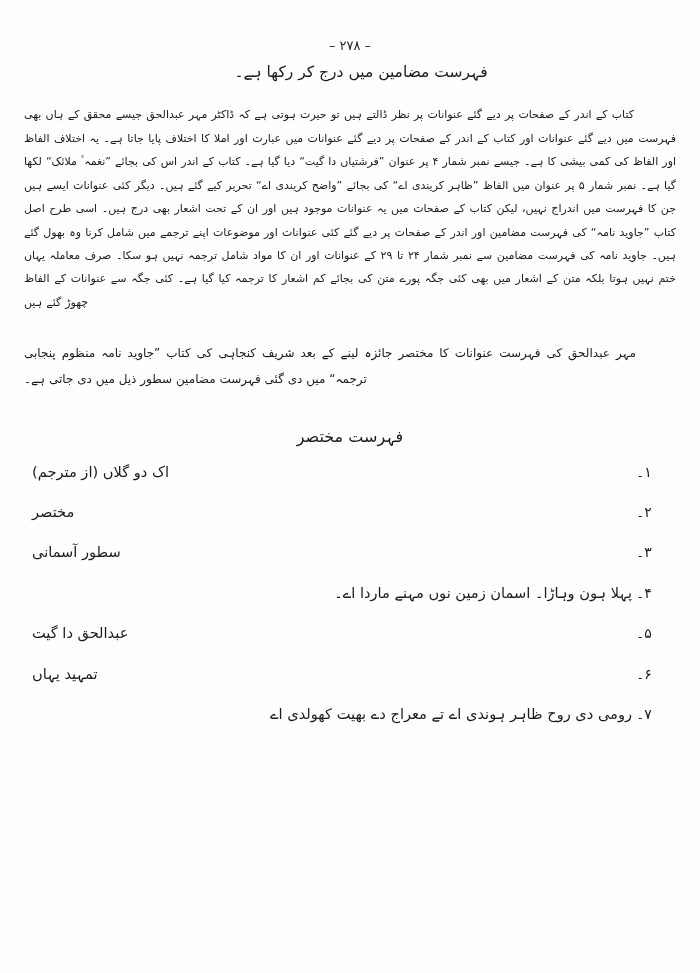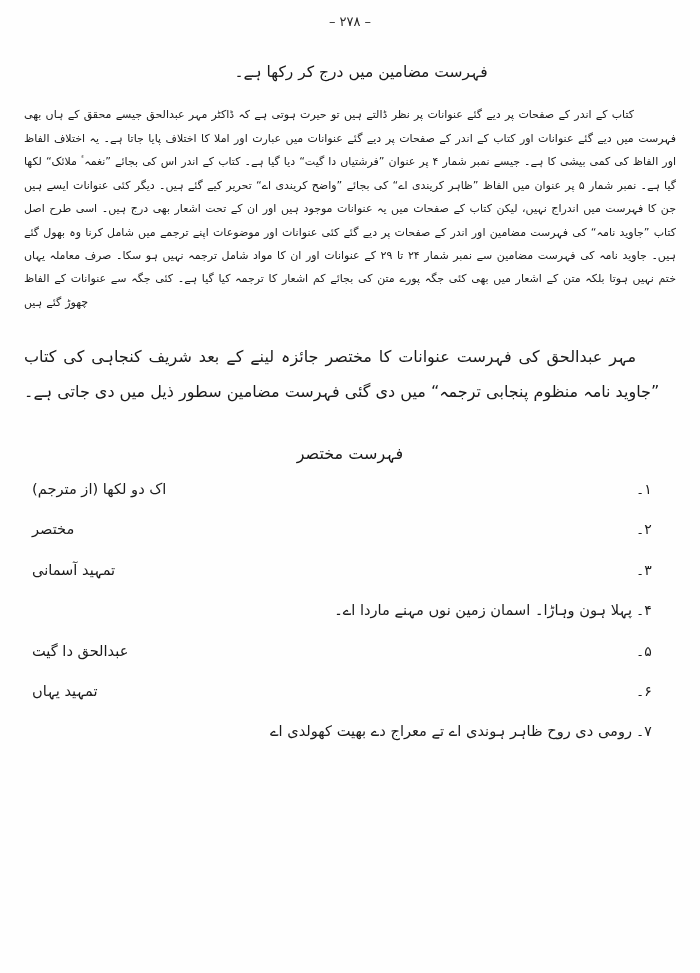--- a/index.html
+++ b/index.html
@@ -19,21 +19,21 @@
   .page {
     position: absolute;
     inset: 0;
     background: #fefefe;
     padding: 0;
   }
 
   
   .page-number {
     position: absolute;
-    top: 14px;
+    top: 38px;
     left: 0;
     right: 0;
     text-align: center;
     font-size: 13px;
     letter-spacing: 1px;
     color: #262626;
     direction: rtl;
   }
 
   
@@ -65,21 +65,21 @@
     text-justify: inter-word;
     direction: rtl;
     word-spacing: 0.05em;
   }
   .para.indent-first {
     text-indent: 42px;
   }
   .para-2 {
     margin-top: 26px;
     margin-bottom: 0;
-    font-size: 16px;
+    font-size: 12px;
     line-height: 2.18;
     text-align: justify;
     text-align-last: left;
     direction: rtl;
     text-indent: 40px;
   }
 
   
   .section-heading {
     margin: 34px 0 14px 0;
@@ -145,29 +145,29 @@
     <p class="para indent-first">کتاب کے اندر کے صفحات پر دیے گئے عنوانات پر نظر ڈالتے ہیں تو حیرت ہوتی ہے کہ ڈاکٹر مہر عبدالحق جیسے محقق کے ہاں بھی فہرست میں دیے گئے عنوانات اور کتاب کے اندر کے صفحات پر دیے گئے عنوانات میں عبارت اور املا کا اختلاف پایا جاتا ہے۔ یہ اختلاف الفاظ اور الفاظ کی کمی بیشی کا ہے۔ جیسے نمبر شمار ۴ پر عنوان ”فرشتیاں دا گیت“ دیا گیا ہے۔ کتاب کے اندر اس کی بجائے ”نغمہٴ ملائک“ لکھا گیا ہے۔ نمبر شمار ۵ پر عنوان میں الفاظ ”ظاہر کریندی اے“ کی بجائے ”واضح کریندی اے“ تحریر کیے گئے ہیں۔ دیگر کئی عنوانات ایسے ہیں جن کا فہرست میں اندراج نہیں، لیکن کتاب کے صفحات میں یہ عنوانات موجود ہیں اور ان کے تحت اشعار بھی درج ہیں۔ اسی طرح اصل کتاب ”جاوید نامہ“ کی فہرست مضامین اور اندر کے صفحات پر دیے گئے کئی عنوانات اور موضوعات اپنے ترجمے میں شامل کرنا وہ بھول گئے ہیں۔ جاوید نامہ کی فہرست مضامین سے نمبر شمار ۲۴ تا ۲۹ کے عنوانات اور ان کا مواد شامل ترجمہ نہیں ہو سکا۔ صرف معاملہ یہاں ختم نہیں ہوتا بلکہ متن کے اشعار میں بھی کئی جگہ پورے متن کی بجائے کم اشعار کا ترجمہ کیا گیا ہے۔ کئی جگہ سے عنوانات کے الفاظ چھوڑ گئے ہیں</p>
 
 
     <p class="para-2">مہر عبدالحق کی فہرست عنوانات کا مختصر جائزہ لینے کے بعد شریف کنجاہی کی کتاب ”جاوید نامہ منظوم پنجابی ترجمہ“ میں دی گئی فہرست مضامین سطور ذیل میں دی جاتی ہے۔</p>
 
     <h2 class="section-heading">فہرست مختصر</h2>
 
     <ol class="toc" id="toc-list">
         <li class="toc-row" data-len="short">
           <span class="toc-num">۱۔</span>
-          <span class="toc-title">اک دو لکھا (از مترجم)</span>
+          <span class="toc-title">اک دو گلاں (از مترجم)</span>
         </li>
         <li class="toc-row" data-len="short">
           <span class="toc-num">۲۔</span>
           <span class="toc-title">مختصر</span>
         </li>
         <li class="toc-row" data-len="short">
           <span class="toc-num">۳۔</span>
-          <span class="toc-title">تمہید آسمانی</span>
+          <span class="toc-title">سطور آسمانی</span>
         </li>
         <li class="toc-row" data-len="long">
           <span class="toc-num">۴۔</span>
           <span class="toc-title">پہلا ہون وہاڑا۔ اسمان زمین نوں مہنے ماردا اے۔</span>
         </li>
         <li class="toc-row" data-len="short">
           <span class="toc-num">۵۔</span>
           <span class="toc-title">عبدالحق دا گیت</span>
         </li>
         <li class="toc-row" data-len="short">

